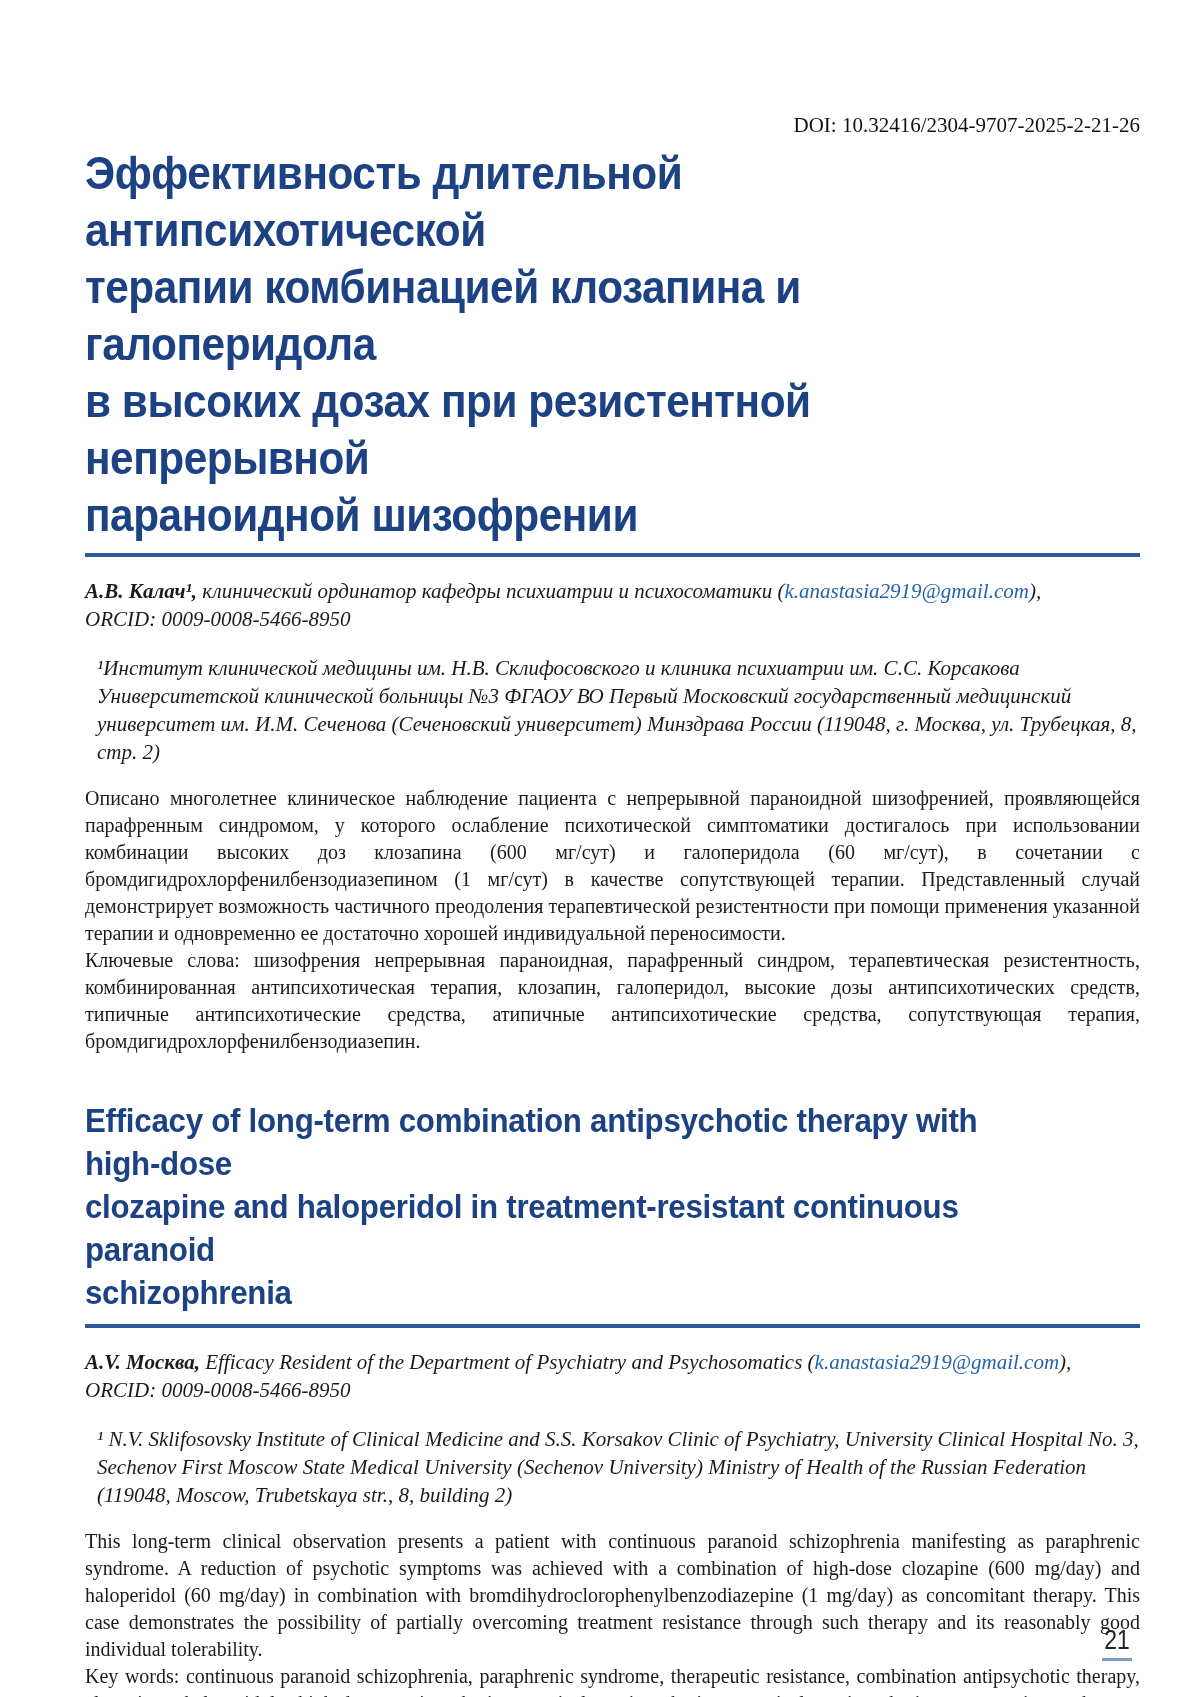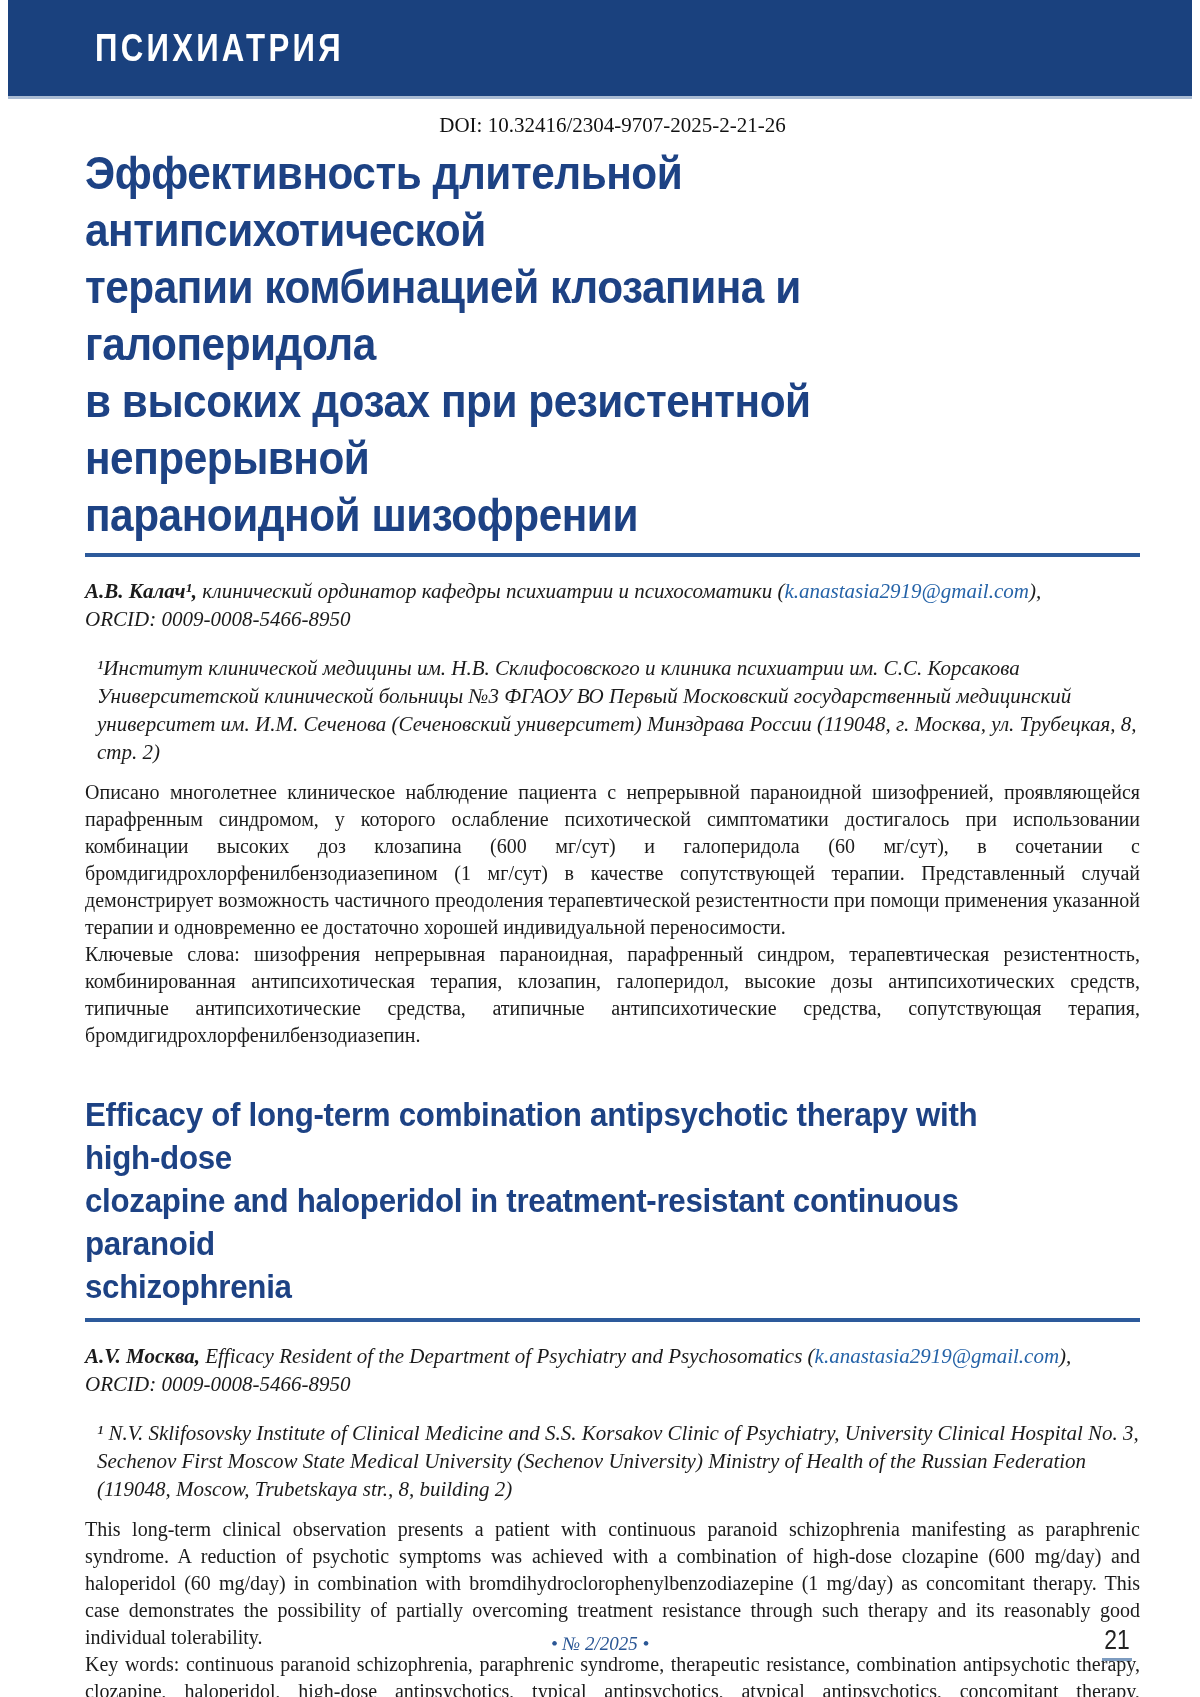--- a/index.html
+++ b/index.html
@@ -33,21 +33,21 @@
     transform: scaleX(0.82);
     transform-origin: 0 50%;
     white-space: nowrap;
   }
   
   .content {
     position: absolute;
     top: 99px; left: 85px; right: 60px;
   }
   .doi {
-    text-align: center;
+    text-align: right;
     font-size: 21px;
     margin-top: 14px;
     color: #111111;
   }
   .title-ru {
     margin: 6px 0 10px 0;
     font-family: "Liberation Sans", sans-serif;
     font-weight: 700;
     font-size: 47px;
     line-height: 57px;
@@ -82,21 +82,21 @@
     line-height: 28px;
   }
   .author-name { font-weight: 700; }
   .email { color: #2563a8; text-decoration: none; cursor: pointer; }
   .affiliation {
     margin: 21px 0 0 12px;
     font-style: italic;
     font-size: 21px;
     line-height: 28px;
   }
-  .abstract-block { margin-top: 13px; }
+  .abstract-block { margin-top: 19px; }
   .abstract, .keywords {
     margin: 0;
     font-size: 20px;
     line-height: 27px;
     text-align: justify;
   }
   .kw-label { font-weight: 400; }
   
   .issue {
     position: absolute;
@@ -126,23 +126,20 @@
     height: 3px;
     background: #7d9cc0;
     margin: 2px auto 0 auto;
   }
 </style>
 </head>
 <body>
 
 <div class="page">
 
-  <header class="topbar">
-    <span class="topbar-title">ПСИХИАТРИЯ</span>
-  </header>
 
   <div class="content">
 
     <div class="doi">DOI: 10.32416/2304-9707-2025-2-21-26</div>
 
     <h1 class="title-ru">Эффективность длительной антипсихотической
 терапии комбинацией клозапина и галоперидола
 в высоких дозах при резистентной непрерывной
 параноидной шизофрении</h1>
 
@@ -171,20 +168,19 @@
 
     <p class="affiliation">¹ N.V. Sklifosovsky Institute of Clinical Medicine and S.S. Korsakov Clinic of Psychiatry, University Clinical Hospital No. 3, Sechenov First Moscow State Medical University (Sechenov University) Ministry of Health of the Russian Federation (119048, Moscow, Trubetskaya str., 8, building 2)</p>
 
     <div class="abstract-block">
       <p class="abstract">This long-term clinical observation presents a patient with continuous paranoid schizophrenia manifesting as paraphrenic syndrome. A reduction of psychotic symptoms was achieved with a combination of high-dose clozapine (600 mg/day) and haloperidol (60 mg/day) in combination with bromdihydroclorophenylbenzodiazepine (1 mg/day) as concomitant therapy. This case demonstrates the possibility of partially overcoming treatment resistance through such therapy and its reasonably good individual tolerability.</p>
       <p class="keywords"><span class="kw-label">Key words:</span><span> continuous paranoid schizophrenia, paraphrenic syndrome, therapeutic resistance, combination antipsychotic therapy, clozapine, haloperidol, high-dose antipsychotics, typical antipsychotics, atypical antipsychotics, concomitant therapy, bromdihydroclorophenylbenzodiazepine.</span></p>
     </div>
 
   </div>
 
-  <div class="issue">• № 2/2025 •</div>
 
   <div class="pagenum-wrap">
     <span class="pagenum">21</span>
     <div class="pagenum-rule"></div>
   </div>
 
 </div>
 
 </body></html>

